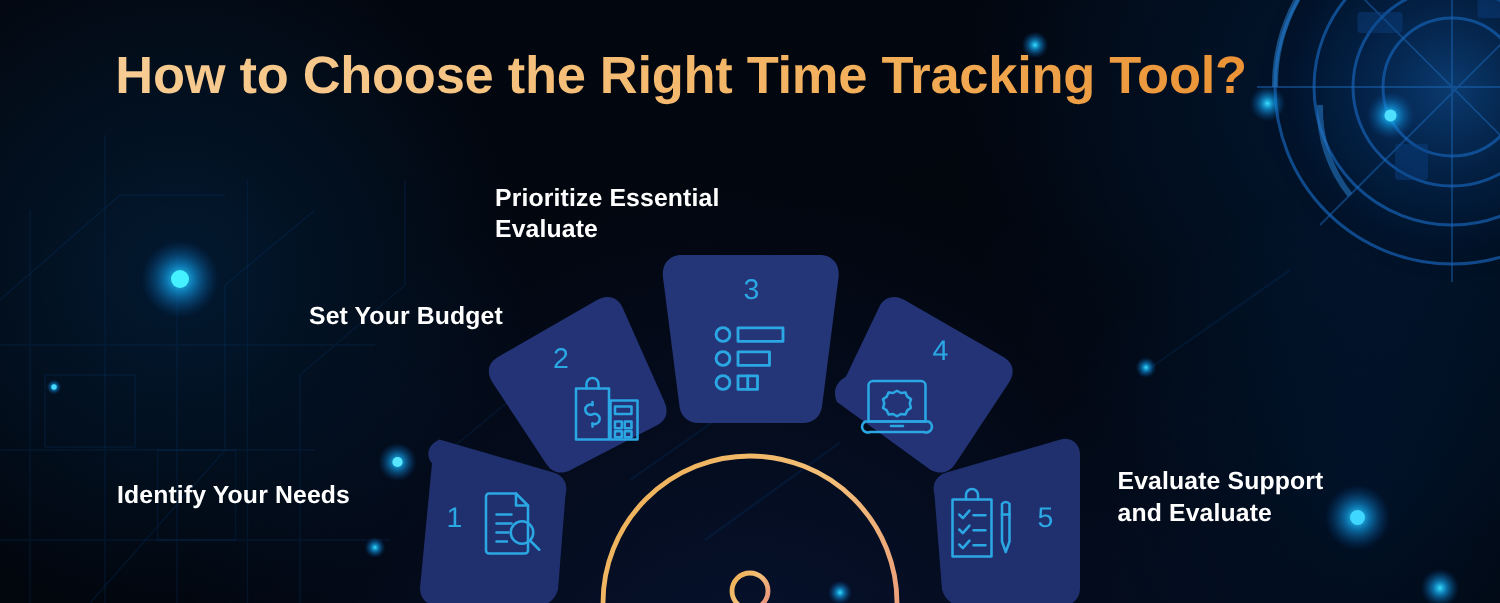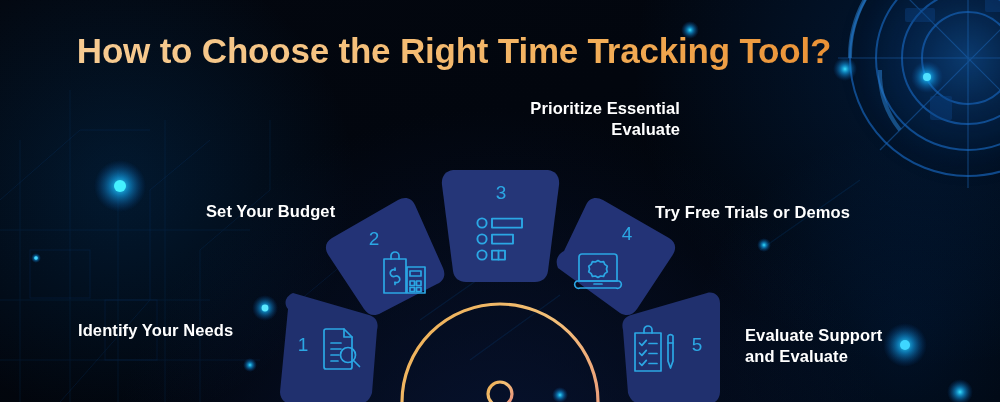--- a/index.html
+++ b/index.html
@@ -28,23 +28,23 @@
     -webkit-text-fill-color:transparent;
   }
 
   
   .step-label{
     position:absolute;color:#ffffff;font-size:16.5px;font-weight:700;
     line-height:1.28;letter-spacing:.1px;
   }
   #lbl-1{left:78px;top:320px;}
   #lbl-2{left:206px;top:201px;}
-  #lbl-3{left:330px;top:98px;width:350px;text-align:right;}
+  #lbl-3{left:330px;top:122px;width:350px;text-align:left;}
   #lbl-4{left:655px;top:202px;}
-  #lbl-5{left:745px;top:325px;width:200px;}
+  #lbl-5{left:745px;top:311px;width:200px;}
 
   svg{display:block;}
 </style>
 </head>
 <body>
 
 <div id="stage">
 
   <svg class="layer" viewBox="0 0 1000 402" width="1000" height="402" aria-hidden="true">
     <defs>
@@ -267,20 +267,19 @@
 
   <div class="step-label" id="lbl-1">Identify Your Needs</div>
 
   <div class="step-label" id="lbl-2">Set Your Budget</div>
 
   <div class="step-label" id="lbl-3">
     <div>Prioritize Essential</div>
     <div>Evaluate</div>
   </div>
 
-  <div class="step-label" id="lbl-4">Try Free Trials or Demos</div>
 
   <div class="step-label" id="lbl-5">
     <div>Evaluate Support</div>
     <div>and Evaluate</div>
   </div>
 
 </div>
 
 </body></html>

